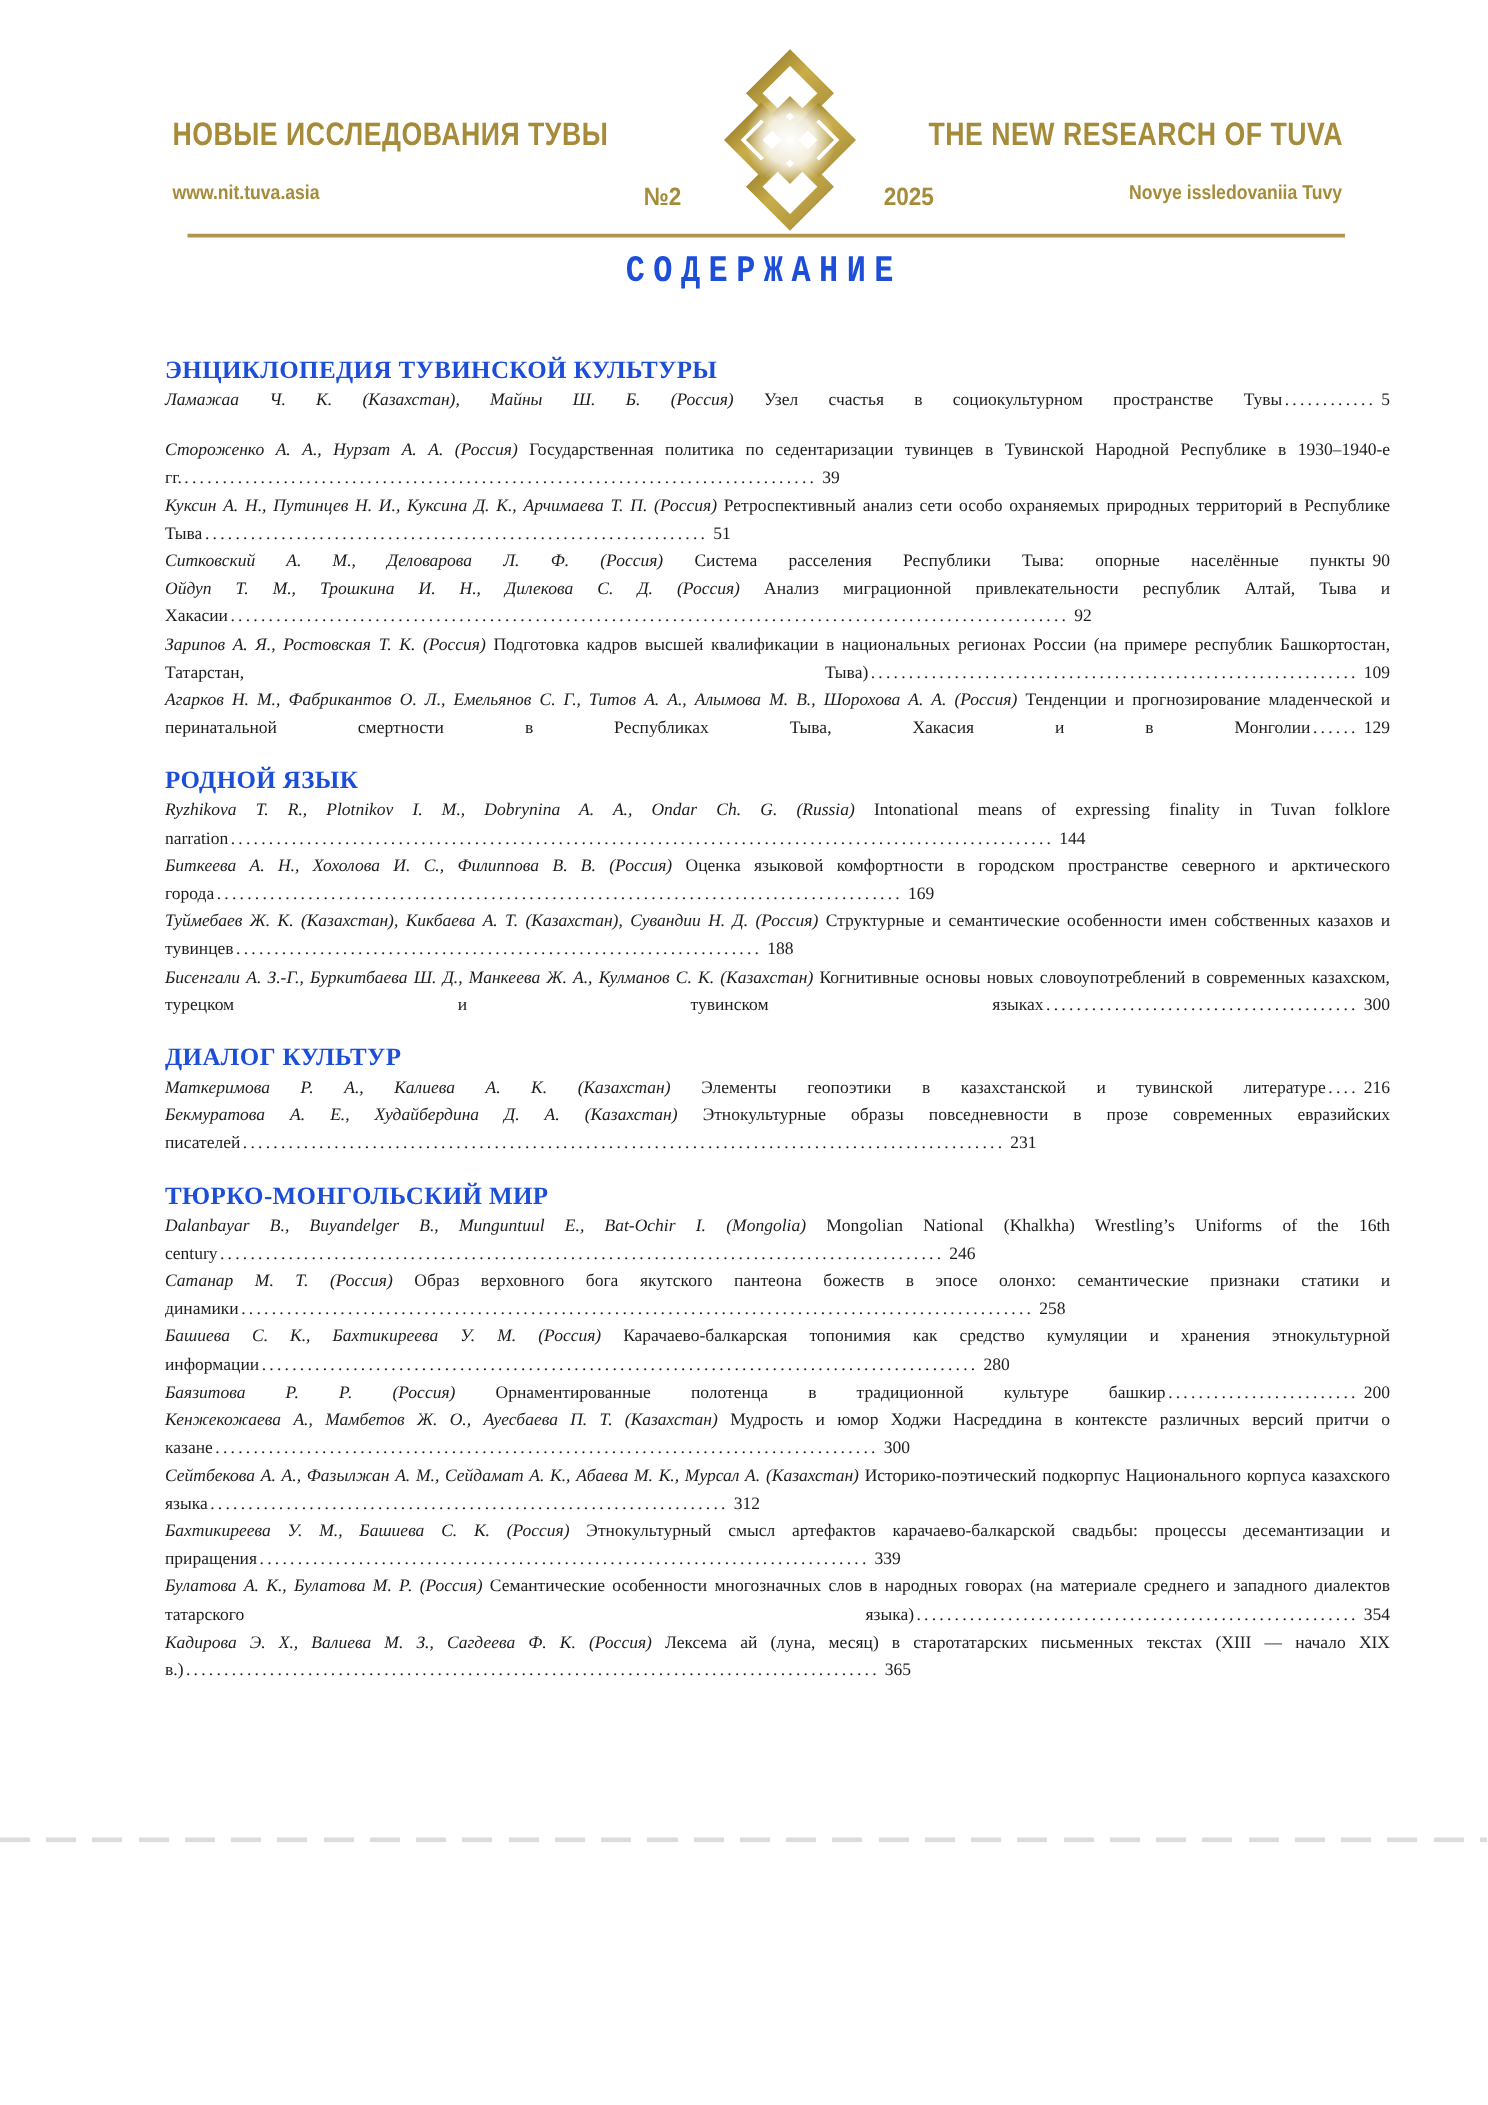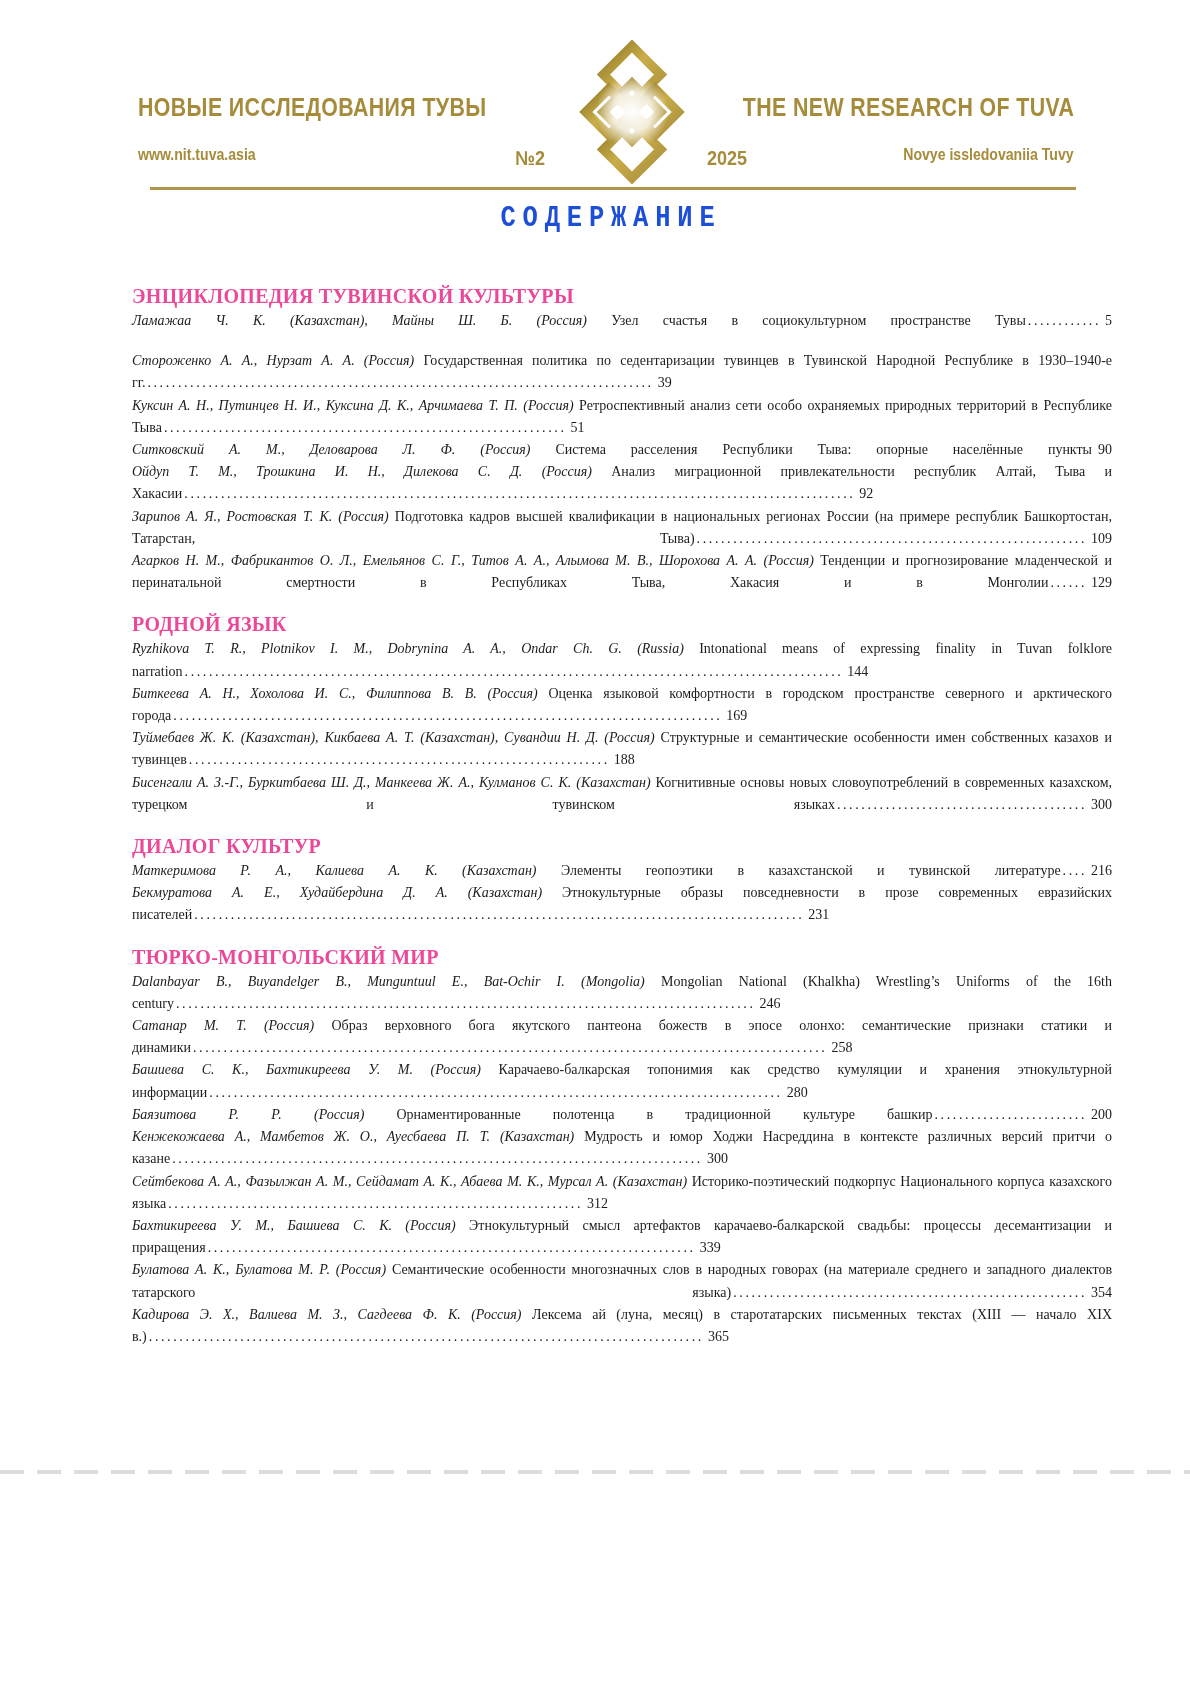--- a/index.html
+++ b/index.html
@@ -31,21 +31,21 @@
     font-family:Liberation Mono, monospace;font-weight:bold;
     font-size:30px;color:#1d4ed8;
   }
   .toc-title span{display:inline-block;letter-spacing:8px;transform:scaleX(.85);transform-origin:center;}
   
   .toc{position:absolute;left:132px;top:284px;width:980px;}
   .toc-section{margin:18px 0 0 0;}
   .toc-section:first-child{margin-top:0;}
   .sec-h{
     margin:0 0 2px 0;font-size:20px;line-height:24px;font-weight:bold;
-    letter-spacing:.3px;color:#ec4899;
+    letter-spacing:.3px;color:#1d4ed8;
   }
   .entry{
     margin:0;font-size:14px;line-height:22.2px;
     text-align:justify;text-align-last:justify;
   }
   .authors{font-style:italic;}
   .dots{letter-spacing:2.6px;padding-left:2px;}
   .pg{padding-left:4px;white-space:nowrap;}
   
   .folio{

